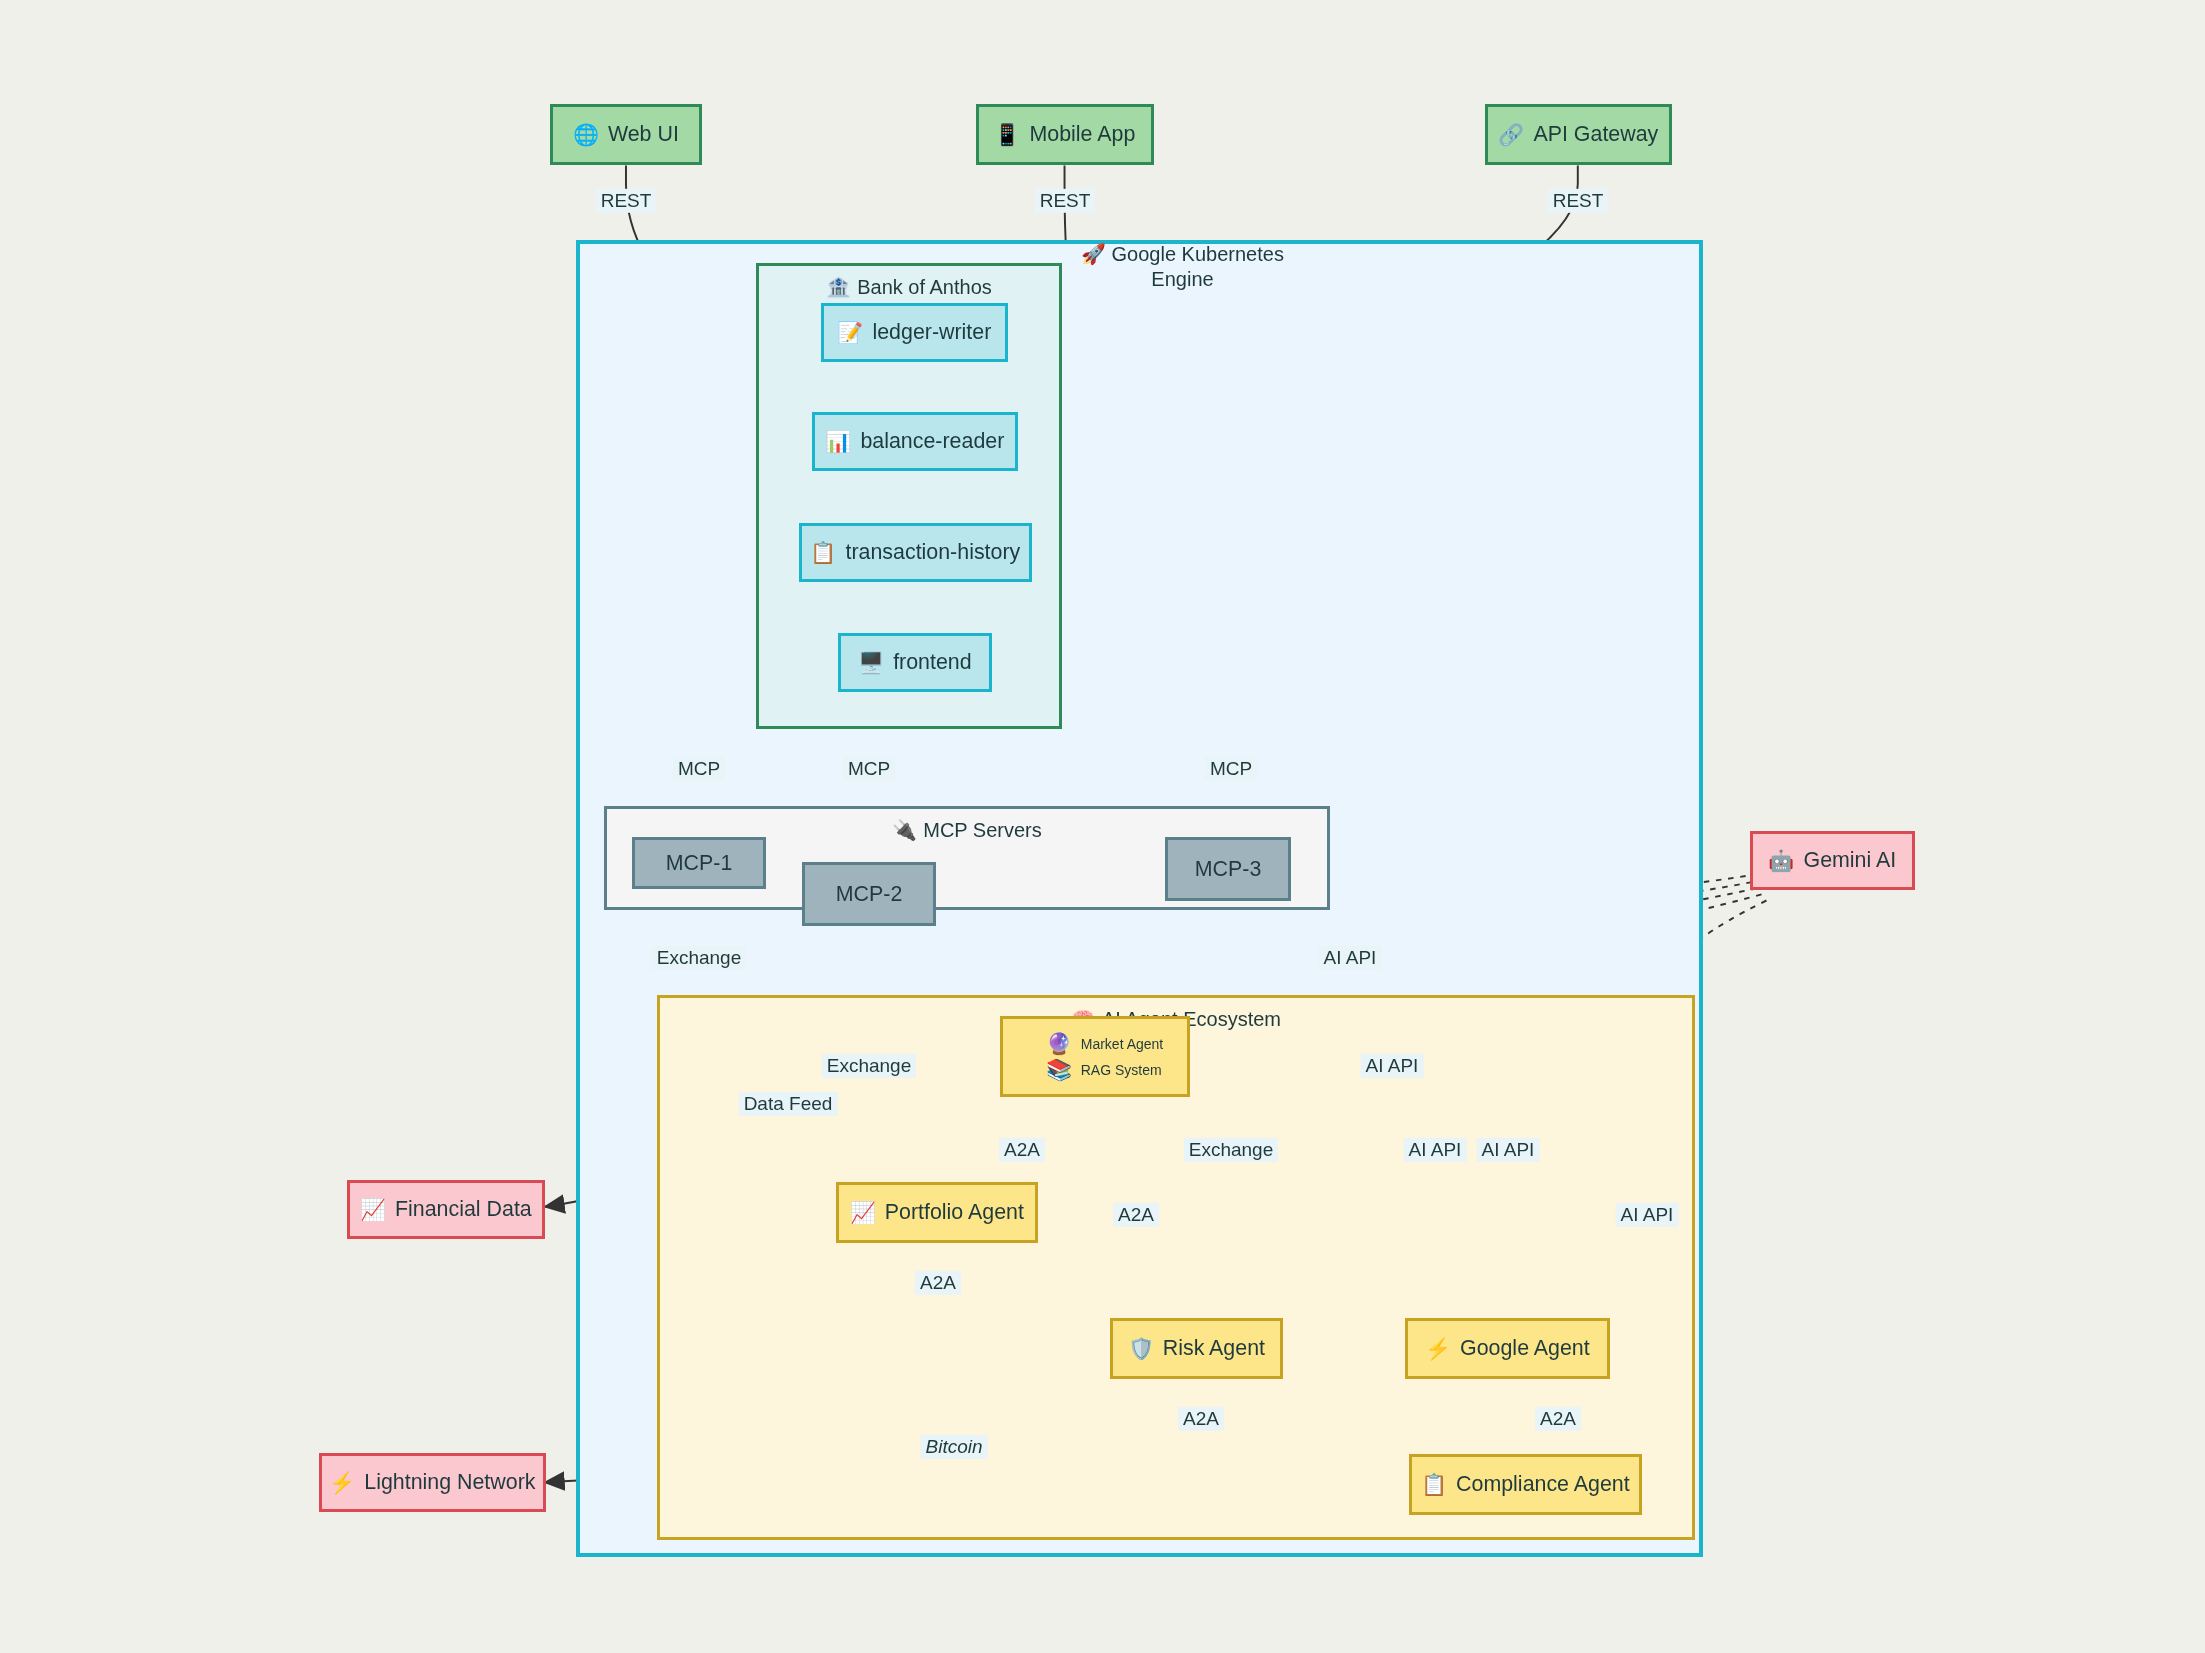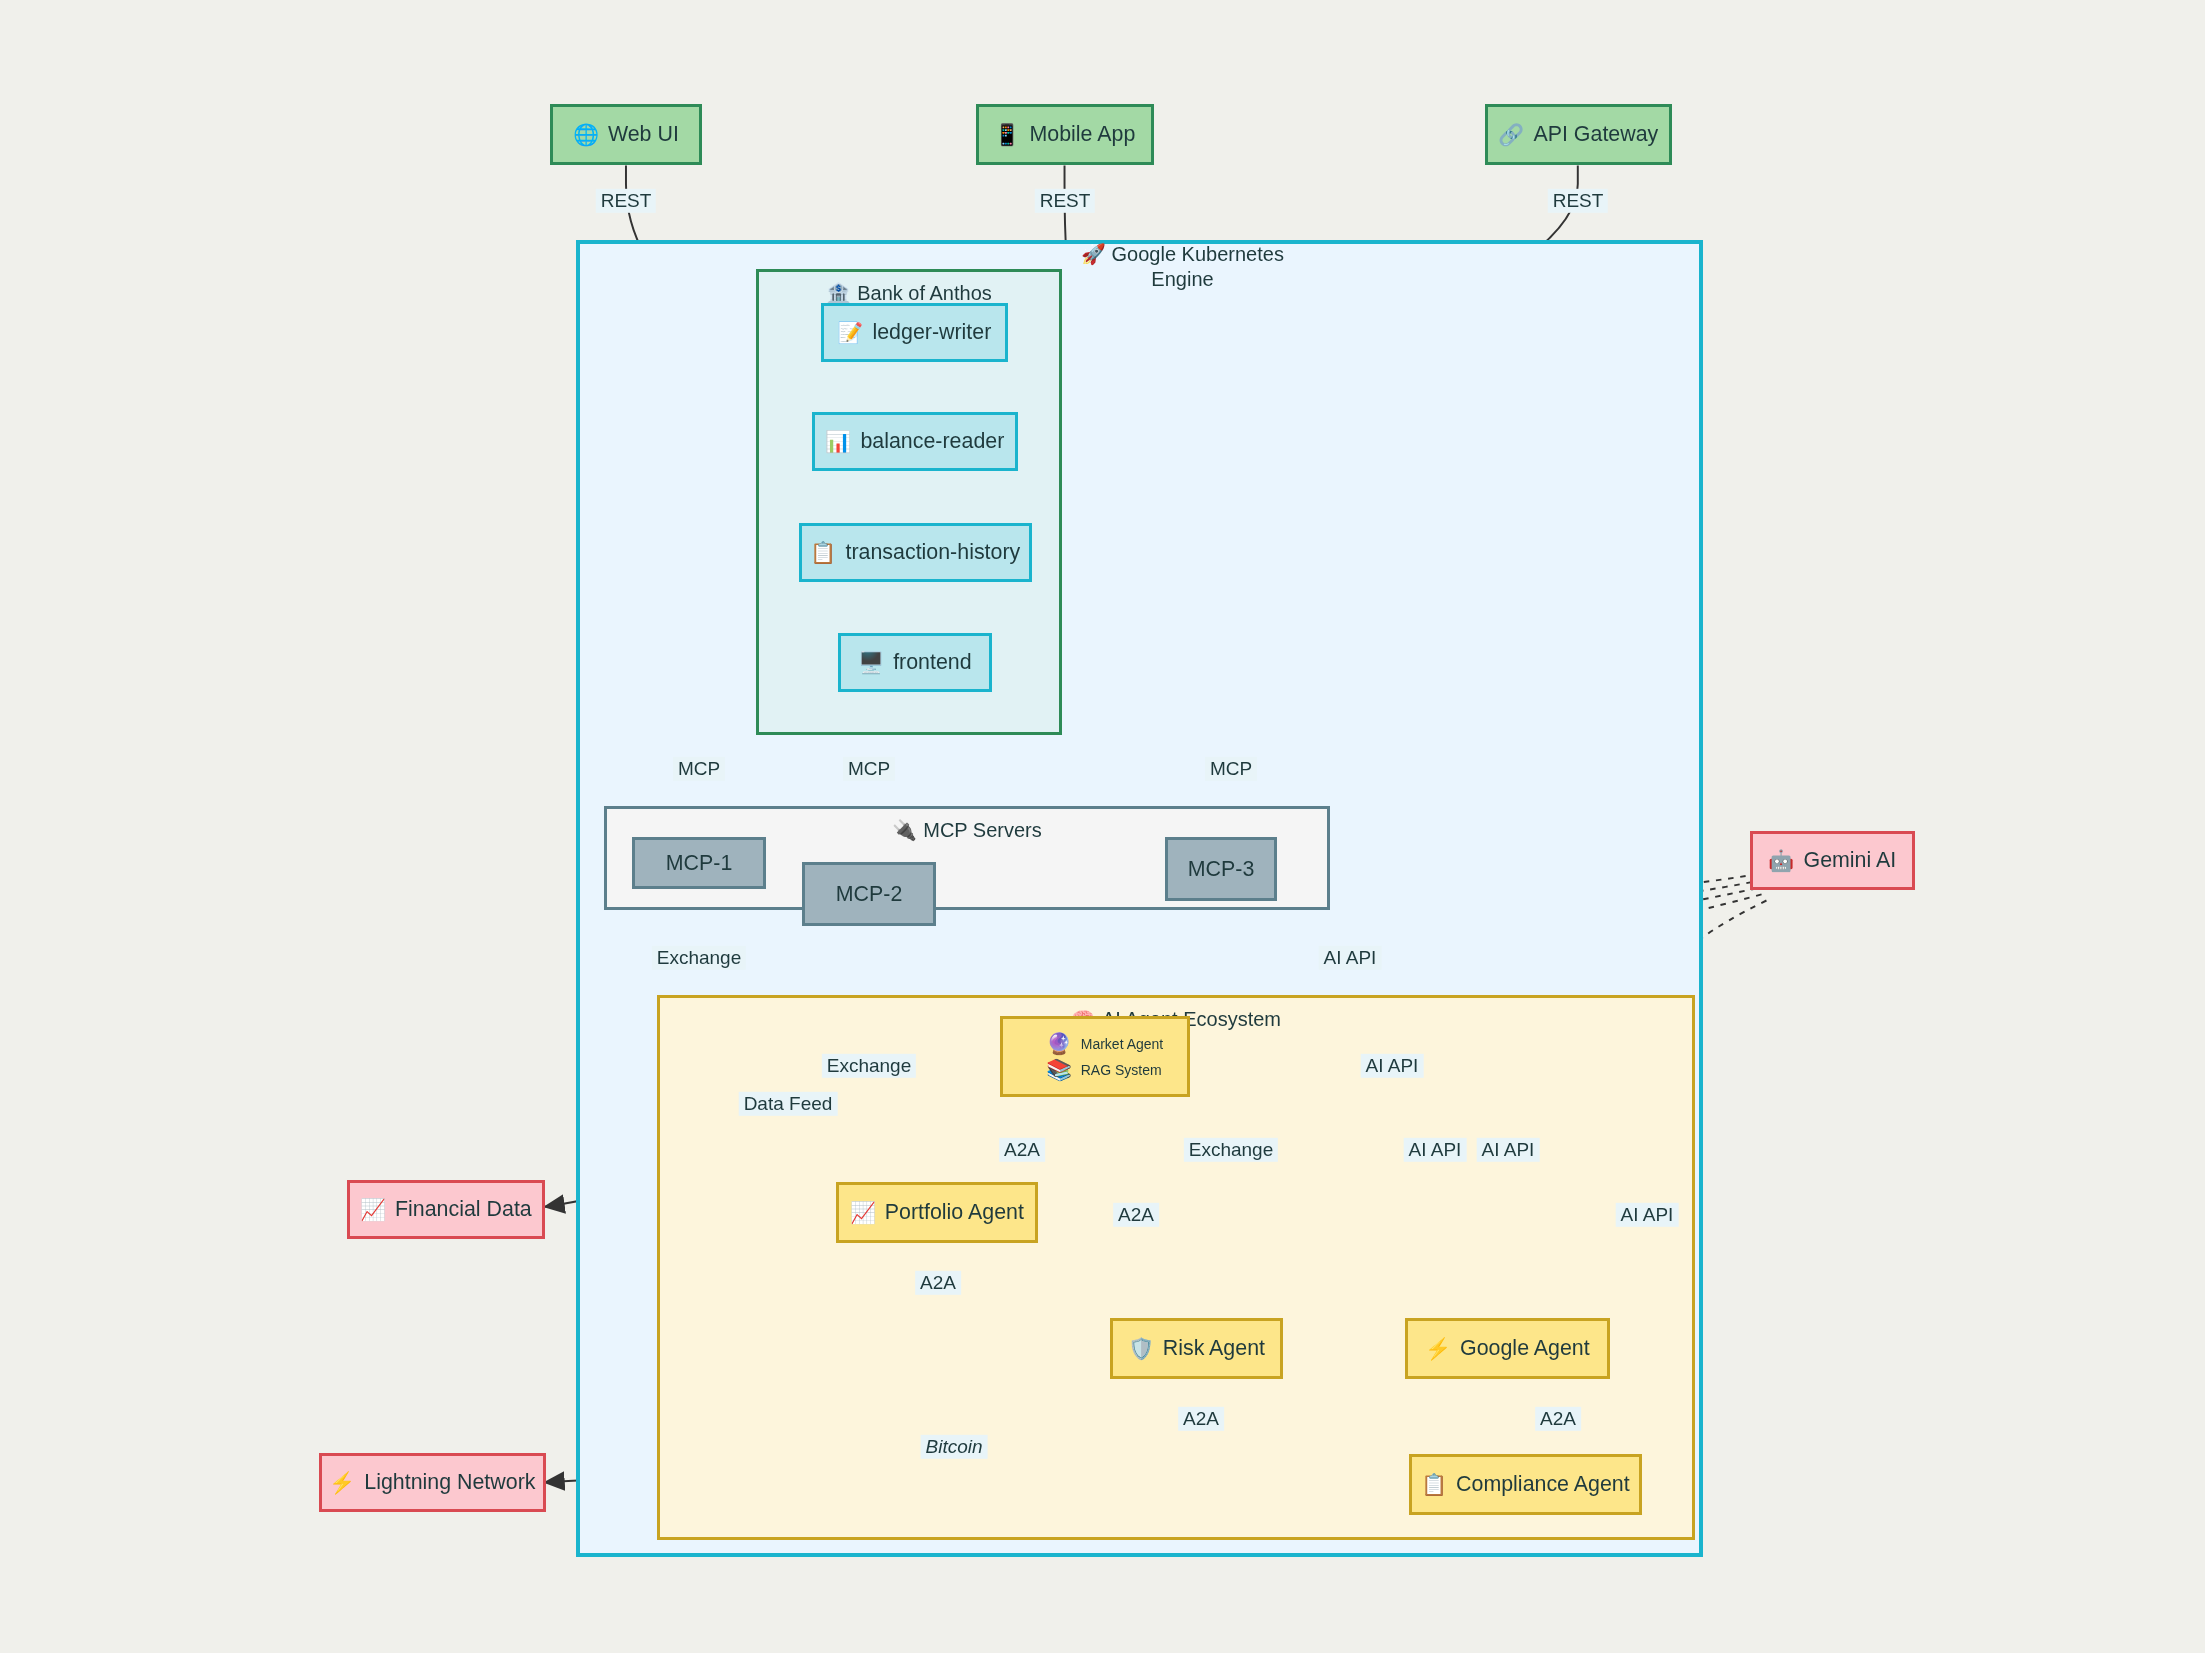--- a/index.html
+++ b/index.html
@@ -58,21 +58,21 @@
   }
   .cluster .ctitle .ico{margin-right:6.1px;}
 
   #gke{
     left:576px;top:240px;width:1127px;height:1317px;
     background:#eaf5fe;border:4.9px solid #1ab4cd;
   }
 
   #boa{
     left:756px;top:263px;width:306px;height:466px;
-    background:#e1f2f4;border:3.7px solid #2e8b57;margin-top:6px;
+    background:#e1f2f4;border:3.7px solid #2e8b57;
   }
   #mcpbox{
     left:604px;top:806px;width:726px;height:104px;
     background:#f5f5f5;border:3.7px solid #5c7f8c;
   }
   #agentbox{
     left:657px;top:995px;width:1038px;height:545px;
     background:#fdf5dc;border:3.7px solid #c8a321;
   }
 
@@ -219,21 +219,21 @@
     <span class="ico">🖥️</span>
     <span class="lbl">frontend</span>
   </div>
 
   <div class="node mcp" style="left:632px;top:837px;width:134px;height:52px;">
     <span class="lbl">MCP-1</span>
   </div>
   <div class="node mcp" style="left:802px;top:862px;width:134px;height:64px;">
     <span class="lbl">MCP-2</span>
   </div>
-  <div class="node mcp" style="left:1165px;top:837px;width:112px;height:64px;">
+  <div class="node mcp" style="left:1165px;top:837px;width:126px;height:64px;">
     <span class="lbl">MCP-3</span>
   </div>
 
   <div class="node agent tall" style="left:1000px;top:1016px;width:190px;height:81px;">
     <div class="row">
       <span class="ico">🔮</span>
       <span class="lbl">Market Agent</span>
     </div>
     <div class="row">
       <span class="ico">📚</span>

